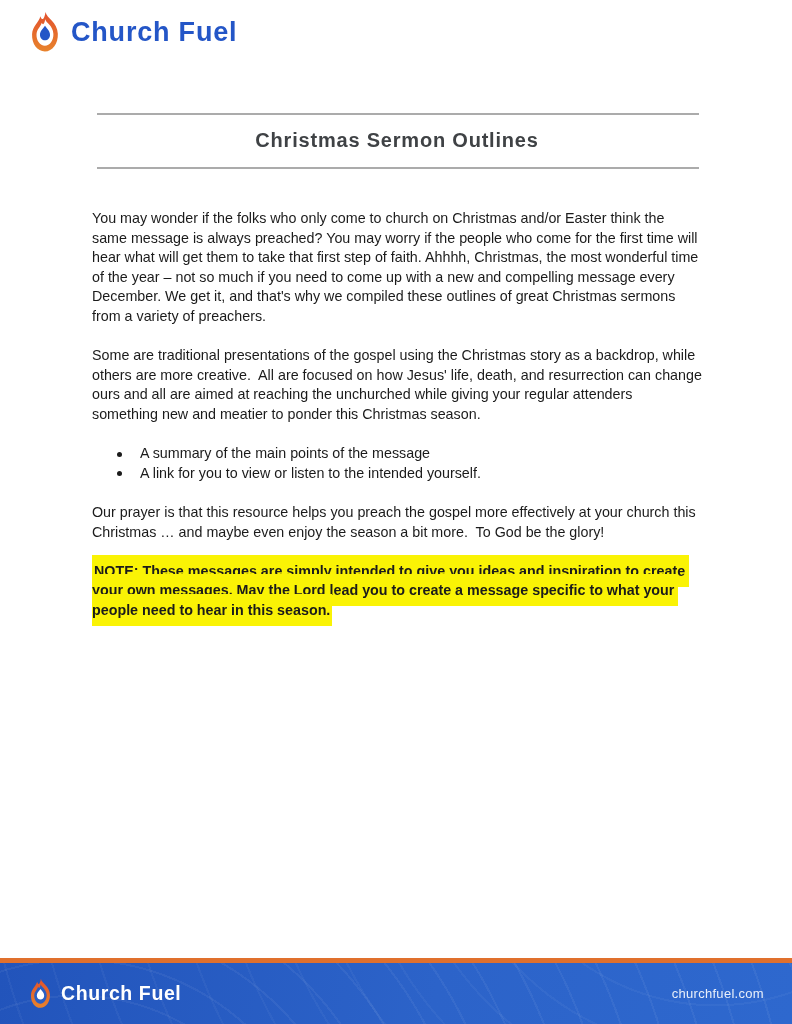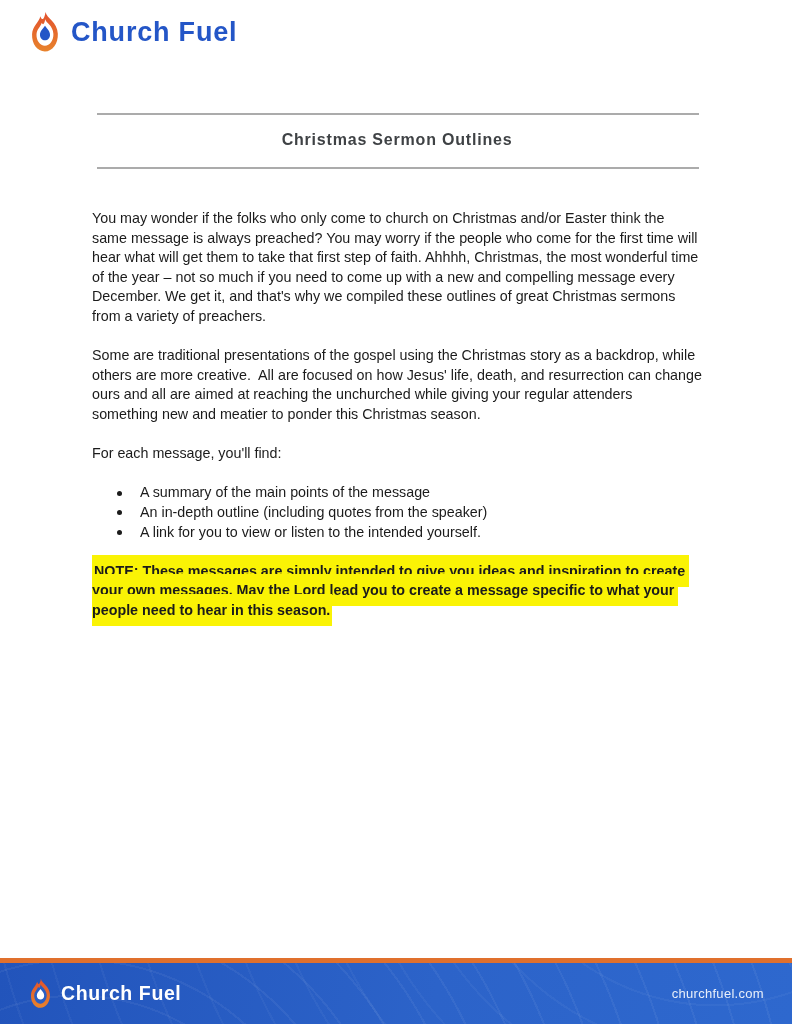--- a/index.html
+++ b/index.html
@@ -15,21 +15,21 @@
 
   
   .header{position:absolute;top:11px;left:28px;display:flex;align-items:center;gap:9px;}
   .flame-wrap{display:inline-flex;}
   .header svg{width:34px;height:42px;}
   .logo-text{font-size:27px;font-weight:700;color:var(--brand-blue);letter-spacing:0.8px;}
 
   
   .content{position:absolute;left:92px;top:113px;width:610px;}
   .rule{height:2px;background:var(--rule-gray);margin:0 3px 0 5px;}
-  .title{margin:13px 0 15px;text-align:center;font-size:16px;line-height:24px;
+  .title{margin:13px 0 15px;text-align:center;font-size:20px;line-height:24px;
          font-weight:700;color:var(--title-gray);letter-spacing:0.8px;}
   .bodytext{margin-top:40px;font-size:14.3px;line-height:19.6px;color:var(--body-text);}
   .bodytext p{margin:0 0 19.6px;white-space:pre-wrap;}
   ul.features{list-style:none;margin:0 0 19.6px;padding:0;}
   ul.features li{position:relative;padding-left:48px;}
   .dot{position:absolute;left:25px;top:7.4px;width:5px;height:5px;border-radius:50%;
        background:var(--body-text);}
   .note{font-weight:700;margin-bottom:0;}
   .hl{background:var(--highlight-yellow);padding:8px 2px;}
 
@@ -71,37 +71,33 @@
   </header>
 
   <main class="content">
     <div class="rule"></div>
     <h1 class="title">Christmas Sermon Outlines</h1>
     <div class="rule"></div>
 
     <div class="bodytext">
       <p>You may wonder if the folks who only come to church on Christmas and/or Easter think the same message is always preached? You may worry if the people who come for the first time will hear what will get them to take that first step of faith. Ahhhh, Christmas, the most wonderful time of the year – not so much if you need to come up with a new and compelling message every December. We get it, and that's why we compiled these outlines of great Christmas sermons from a variety of preachers.</p>
       <p>Some are traditional presentations of the gospel using the Christmas story as a backdrop, while others are more creative.  All are focused on how Jesus' life, death, and resurrection can change ours and all are aimed at reaching the unchurched while giving your regular attenders something new and meatier to ponder this Christmas season.</p>
-      <p>For each message, you'll find:</p>
 
       <ul class="features">
         <li>
           <span class="dot"></span>
           <span>A summary of the main points of the message</span>
         </li>
         <li>
           <span class="dot"></span>
-          <span>An in-depth outline (including quotes from the speaker)</span>
-        </li>
-        <li>
-          <span class="dot"></span>
           <span>A link for you to view or listen to the intended yourself.</span>
         </li>
       </ul>
 
+      <p>Our prayer is that this resource helps you preach the gospel more effectively at your church this Christmas … and maybe even enjoy the season a bit more.  To God be the glory!</p>
 
       <p class="note"><span class="hl">NOTE: These messages are simply intended to give you ideas and inspiration to create your own messages. May the Lord lead you to create a message specific to what your people need to hear in this season.</span></p>
     </div>
   </main>
 
   <footer>
     <div class="footer-orange"></div>
     <div class="footer-blue">
       <span class="footer-logo">
         <span class="flame-wrap">

